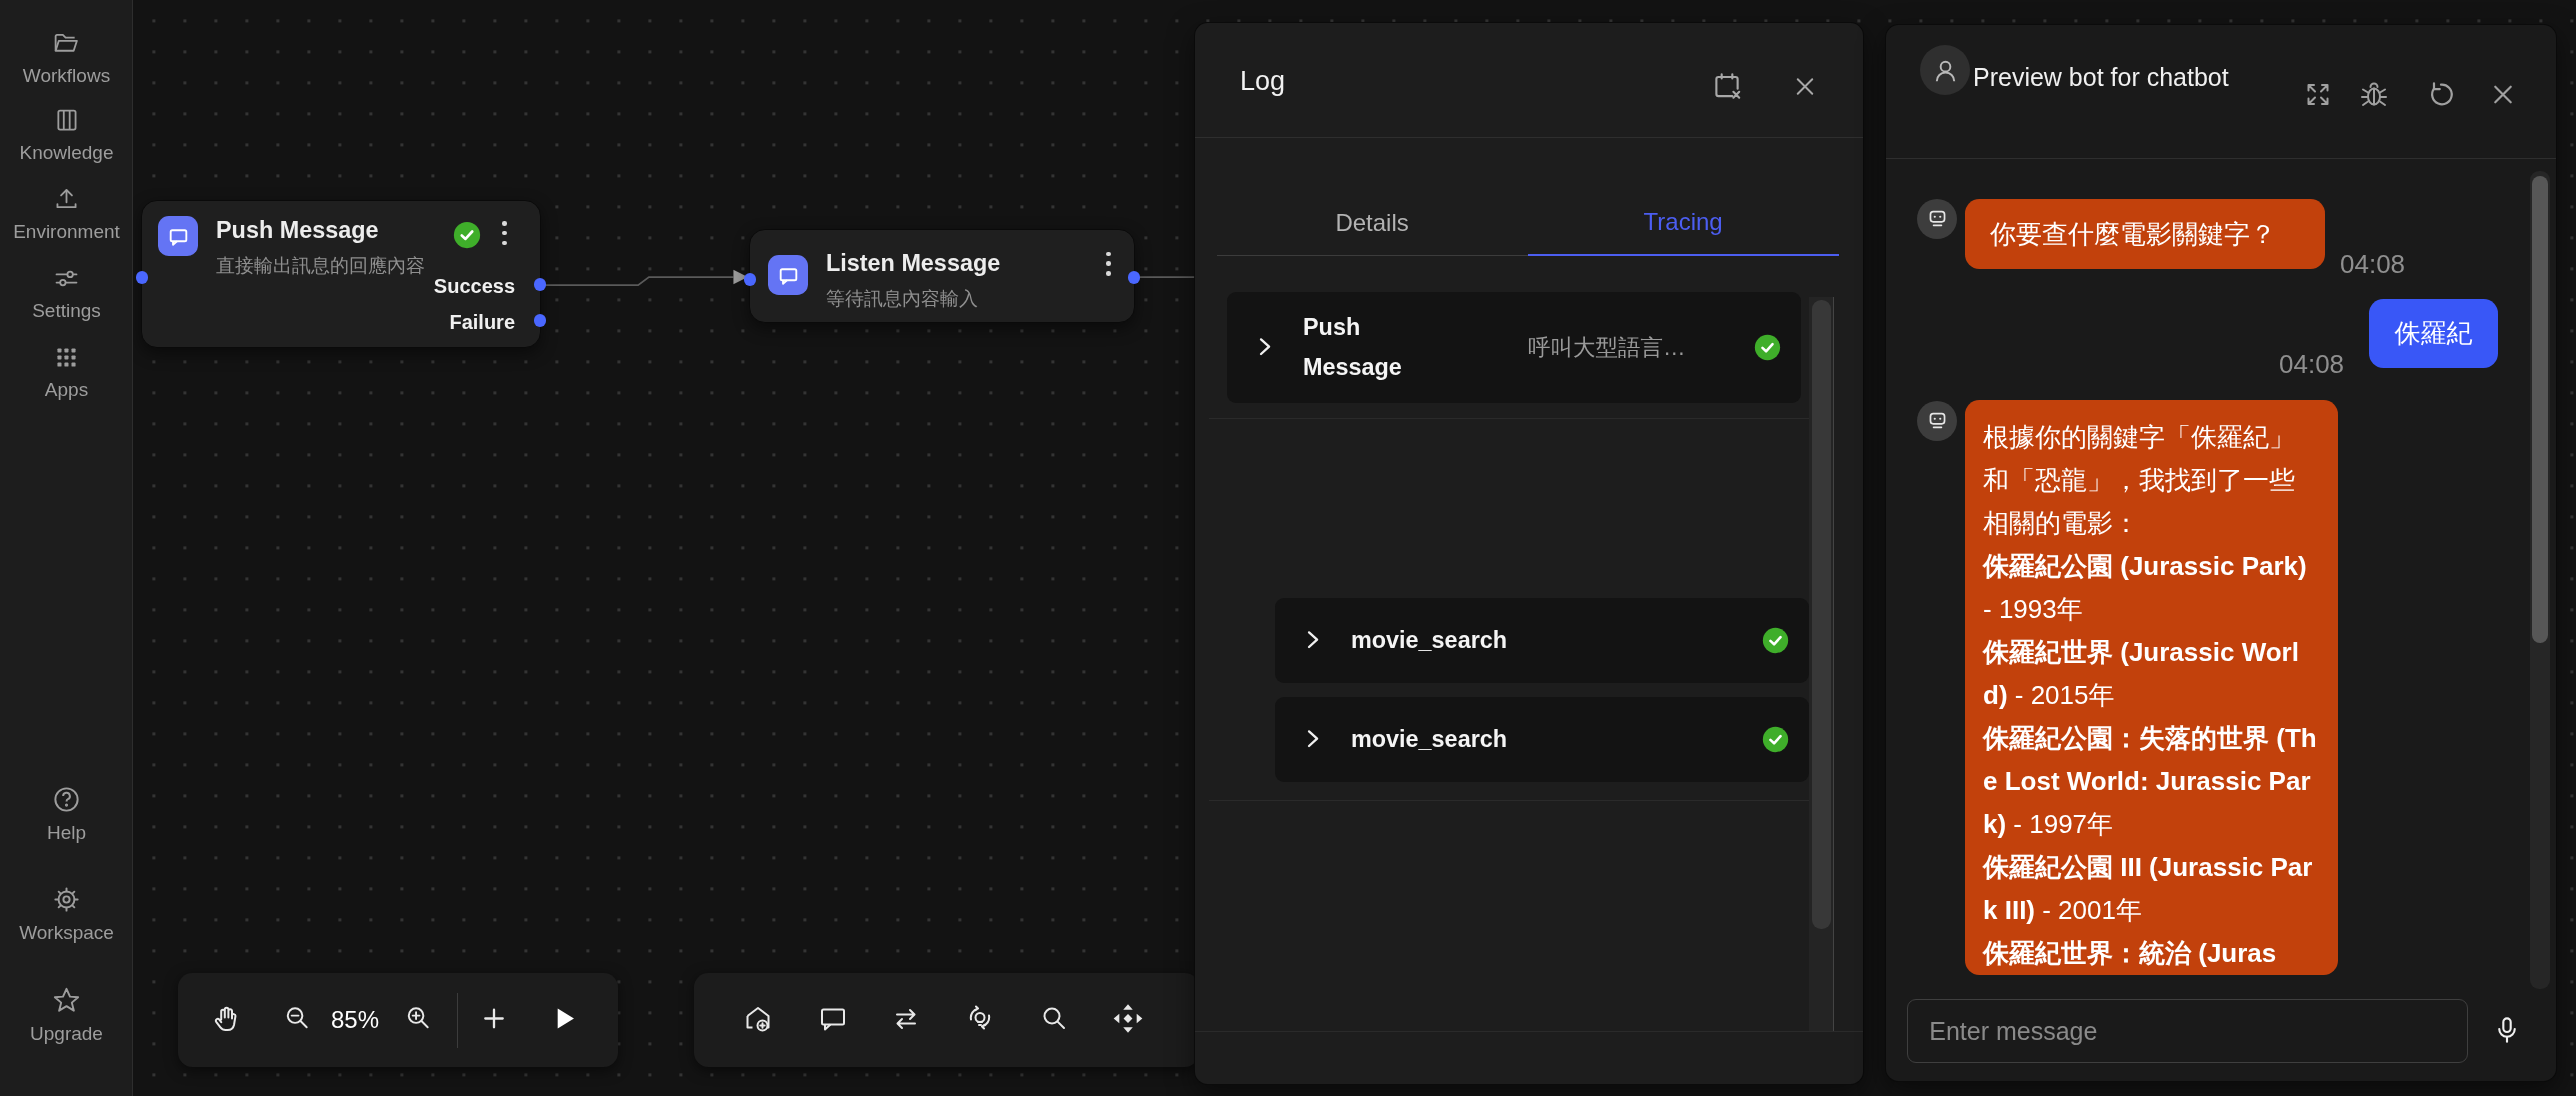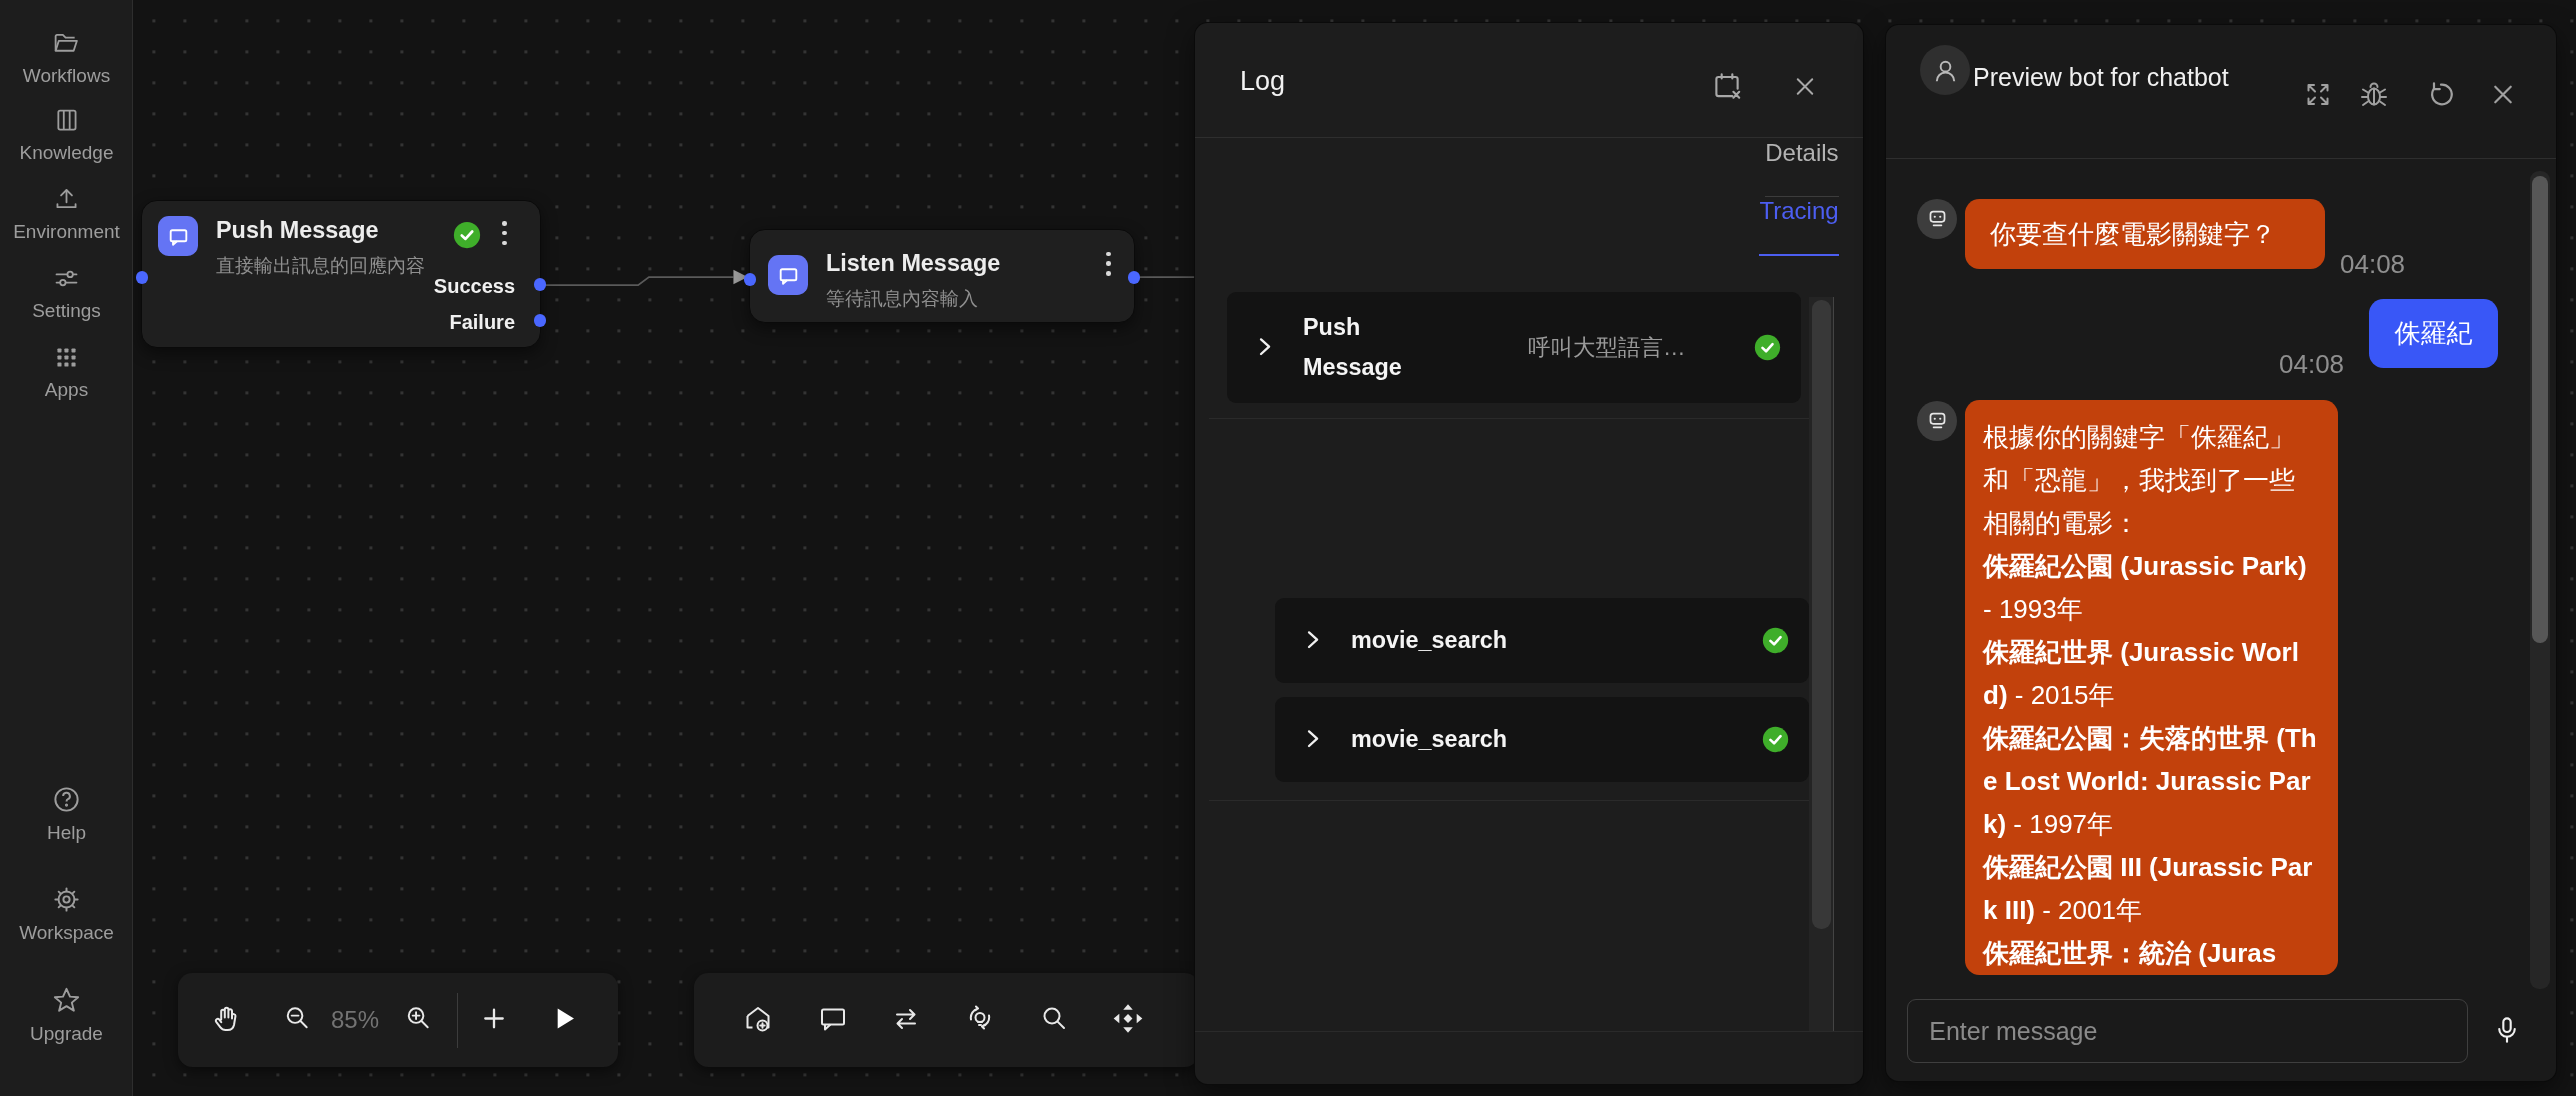--- a/index.html
+++ b/index.html
@@ -31,30 +31,30 @@
   .badge-ok { position:absolute; width:28px; height:28px; }
   .kebab { position:absolute; width:5.4px; display:flex; flex-direction:column; gap:5.4px; cursor:pointer; }
   .kebab i { width:4.5px; height:4.5px; border-radius:50%; background:#d9d9d9; }
   .port-label { position:absolute; color:#f0f0f0; font-size:20px; font-weight:700; }
   .port { position:absolute; width:12.6px; height:12.6px; border-radius:50%; background:#4a67ff; z-index:4; cursor:crosshair; }
 
   
   .toolbar { position:absolute; height:94px; background:#1c1c1c; border-radius:14.4px;
     box-shadow:0 3.6px 12.6px rgba(0,0,0,.5); z-index:6; }
   .tb-ic { position:absolute; top:47px; transform:translate(-50%,-50%); color:#e8e8e8; cursor:pointer; }
-  .tb-txt { position:absolute; top:47px; transform:translate(-50%,-50%); color:#737373; font-size:24px; cursor:pointer; }
+  .tb-txt { position:absolute; top:47px; transform:translate(-50%,-50%); color:#ffffff; font-size:24px; cursor:pointer; }
   .tb-div { position:absolute; top:20px; width:0.9px; height:55px; background:#3c3c3c; }
 
   
   .log-panel { position:absolute; left:1195px; top:22.5px; width:668px; height:1061px; background:#1d1d1d;
     border-radius:12.6px; box-shadow:0 0 0 0.9px #0b0b0b, 0 9px 27px rgba(0,0,0,.5); z-index:8; }
   .log-header { position:absolute; left:0; top:0; width:100%; height:115px; border-bottom:0.9px solid #2e2e2e; }
   .log-title { position:absolute; left:45px; top:43px; color:#f2f2f2; font-size:27px; }
   .log-h-ic { position:absolute; top:65px; transform:translate(-50%,-50%); color:#a8a8a8; cursor:pointer; }
-  .tabs { position:absolute; left:21.6px; top:116px; width:622px; height:117px; display:flex; align-items:flex-end;flex-direction:column; }
+  .tabs { position:absolute; left:21.6px; top:116px; width:622px; height:117px; display:flex; align-items:flex-end; }
   .tab { flex:1; text-align:center; font-size:24px; padding-bottom:18px; cursor:pointer; }
   .tab.inactive { color:#b3b3b3; border-bottom:1.8px solid #3c3c3c; }
   .tab.active { color:#4c5ef1; border-bottom:2.7px solid #4c5ef1; }
   .log-card { position:absolute; background:#131313; border-radius:9px; display:flex; align-items:center; cursor:pointer; }
   .lc-chev { width:76px; display:flex; justify-content:center; color:#f0f0f0; flex:0 0 auto; }
   .lc-name { width:162px; color:#f5f5f5; font-size:23.4px; font-weight:700; line-height:40px; flex:0 0 auto; }
   .lc-desc { flex:1; color:#9a9a9a; font-size:22.5px; padding-left:63px; white-space:nowrap;
     overflow:hidden; text-overflow:ellipsis; }
   .lc-check { flex:0 0 auto; width:68px; display:flex; justify-content:center; }
   .log-div { position:absolute; left:14.4px; width:610px; height:0.9px; background:#2a2a2a; }

